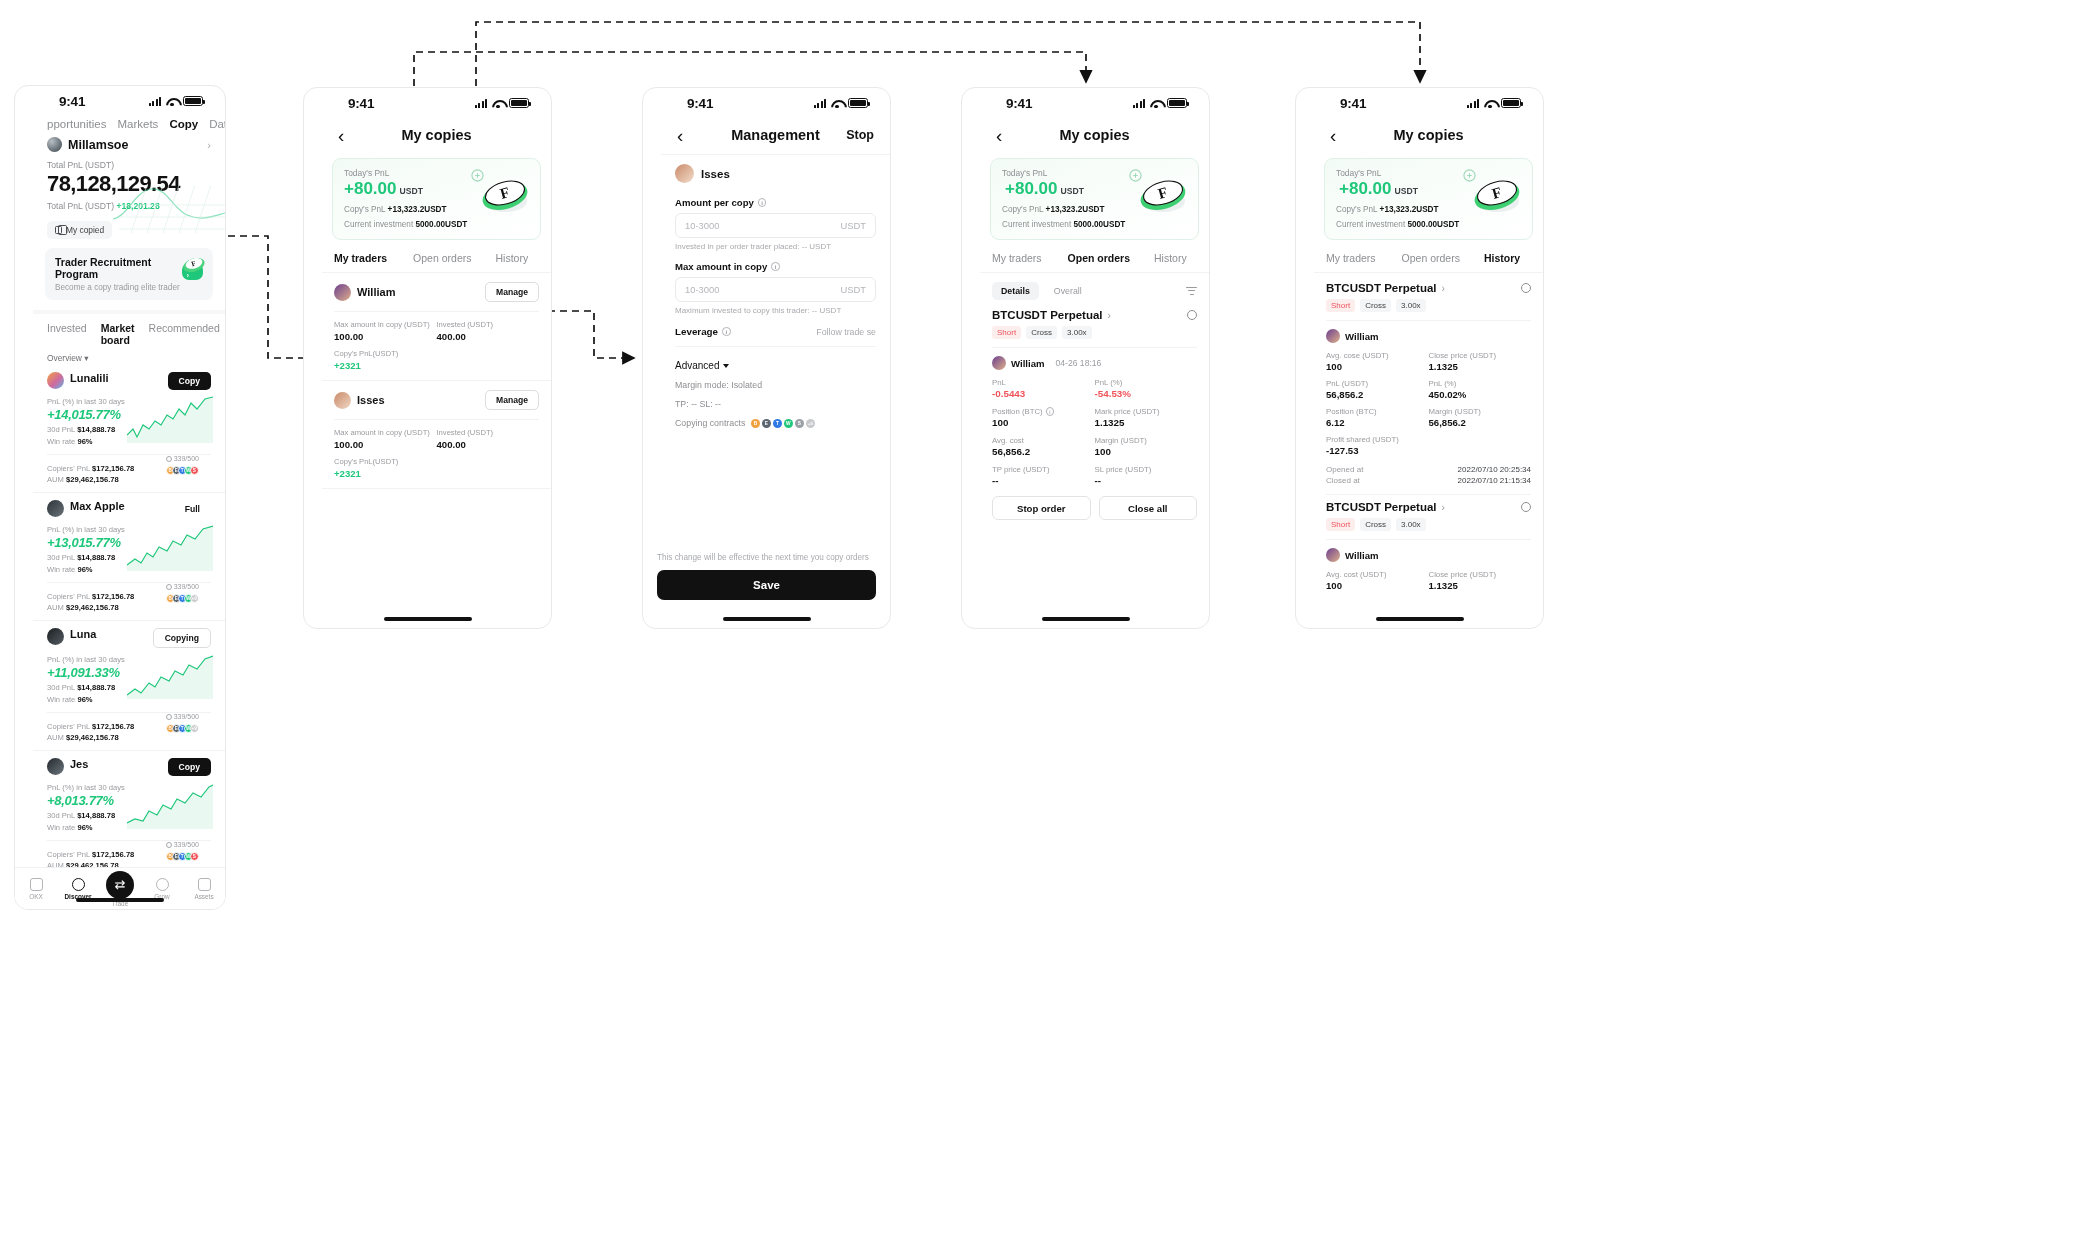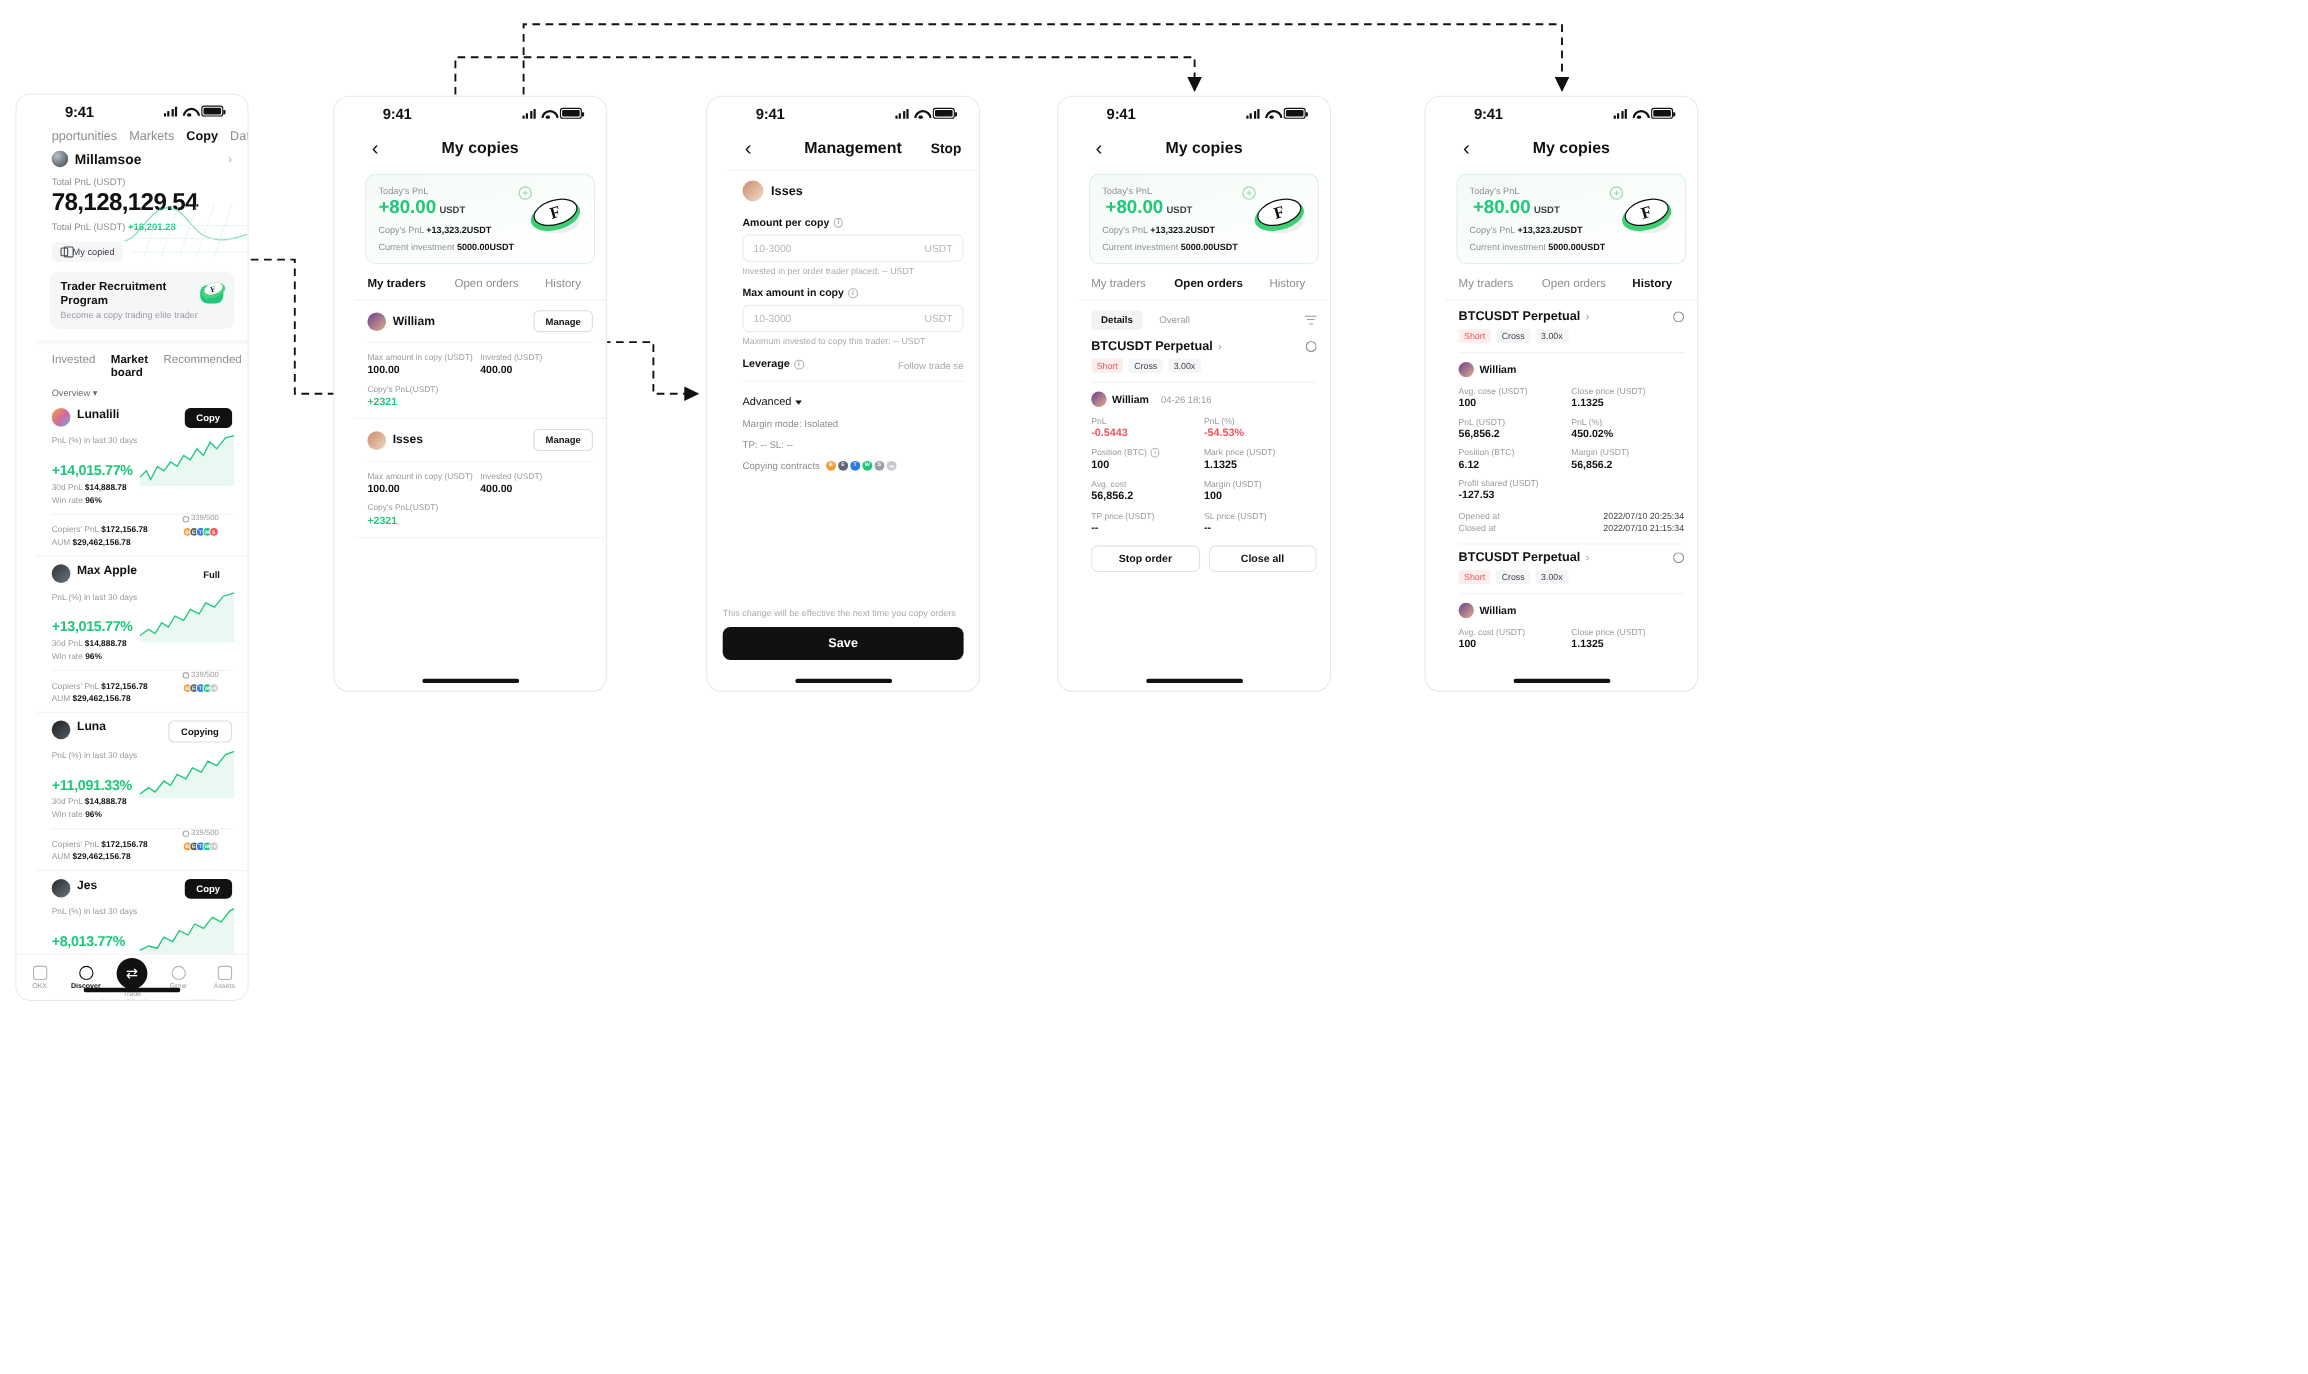--- a/index.html
+++ b/index.html
@@ -81,42 +81,42 @@
     display:inline-flex; align-items:center; gap:4px;
     background:#f4f5f6; border-radius:5px; padding:4px 8px;
     font-size:8.4px; color:#3d3f44;
   }
   .ico-copy { width:7px;height:8px;border:1.1px solid #4a4c51;border-radius:1.4px;position:relative;display:inline-block;}
   .ico-copy::after{content:"";position:absolute;left:1.6px;top:-1.9px;width:7px;height:8px;border:1.1px solid #4a4c51;border-radius:1.4px;}
 
   .recruit {
     margin: 9px 12px 0; background:#f5f6f7; border-radius:8px; padding: 8px 10px;
   }
-  .recruit-t { font-size: 10.5px; font-weight:700; color:#111; display:flex; align-items:center; gap:18px;}
+  .recruit-t { font-size: 10.5px; font-weight:700; color:#111; display:flex; align-items:flex-end; gap:18px;}
   .go-pill { background:#1ec77a; color:#fff; font-size:6.5px; font-weight:700; border-radius:7px; padding:1.5px 5px; letter-spacing:.2px;}
   .recruit-s { font-size: 8.2px; color:#9a9b9f; margin-top:3px; }
 
   .seg-divider { height:4px; background:#f6f7f8; margin-top:10px; }
   .p1-tab2row { display:flex; gap:14px; padding: 8px 14px 0; }
   .p1-tab2 { font-size: 10.5px; color:#8d8e92; }
   .p1-tab2.active { color:#111; font-weight:700; }
   .overview-row { padding: 7px 14px 2px; font-size: 8.4px; color:#6d6e72; }
 
   .tcard { padding: 7px 14px 8px; border-bottom:1px solid #f1f2f3; position:relative; }
   .tc-top { display:flex; align-items:flex-start; gap:6px; }
   .tc-av { width:17px;height:17px;border-radius:50%; background:#cfd4d8; overflow:hidden; }
   .tc-name { font-size: 11px; font-weight:700; color:#111; }
   .tc-btn {
     margin-left:auto; background:#111; color:#fff; font-size:8.6px; font-weight:700;
     border-radius:5px; padding:4px 11px; border:none;
   }
   .tc-btn.ghost { background:#fff; color:#111; }
   .tc-btn.outline { background:#fff; color:#111; border:1px solid #dcdddf;}
   .tc-lbl { font-size: 7.6px; color:#9a9b9f; margin-top:7px;}
-  .tc-pct { font-size: 13px; font-weight:800; color:#1ec77a; margin-top:15px; letter-spacing:-.3px;}
+  .tc-pct { font-size: 13px; font-weight:800; color:#1ec77a; margin-top:1px; letter-spacing:-.3px;font-style:italic;}
   .tc-kv { font-size: 7.6px; color:#9a9b9f; margin-top:3px; }
   .tc-kv b { color:#111; font-weight:700; }
   .tc-chart { position:absolute; right:12px; top:30px; width:86px; height:48px; }
   .tc-foot { margin-top:8px; padding-top:7px; border-top:1px solid #f1f2f3; }
   .tc-foot .tc-kv { margin-top:2px; }
   .tc-right { position:absolute; right:12px; }
   .copiers-pill { display:flex; align-items:center; gap:2px; font-size:7px; color:#9a9b9f; }
   .clock-ic { width:6px;height:6px;border:1px solid #a8a9ad;border-radius:50%;display:inline-block;}
   .av-stack { display:flex; margin-top:4px; }
   .av-stack i { width:9px;height:9px;border-radius:50%; border:1px solid #fff; margin-left:-3px; display:flex; align-items:center; justify-content:center; font-size:4.6px; color:#fff; font-style:normal; font-weight:700;}

